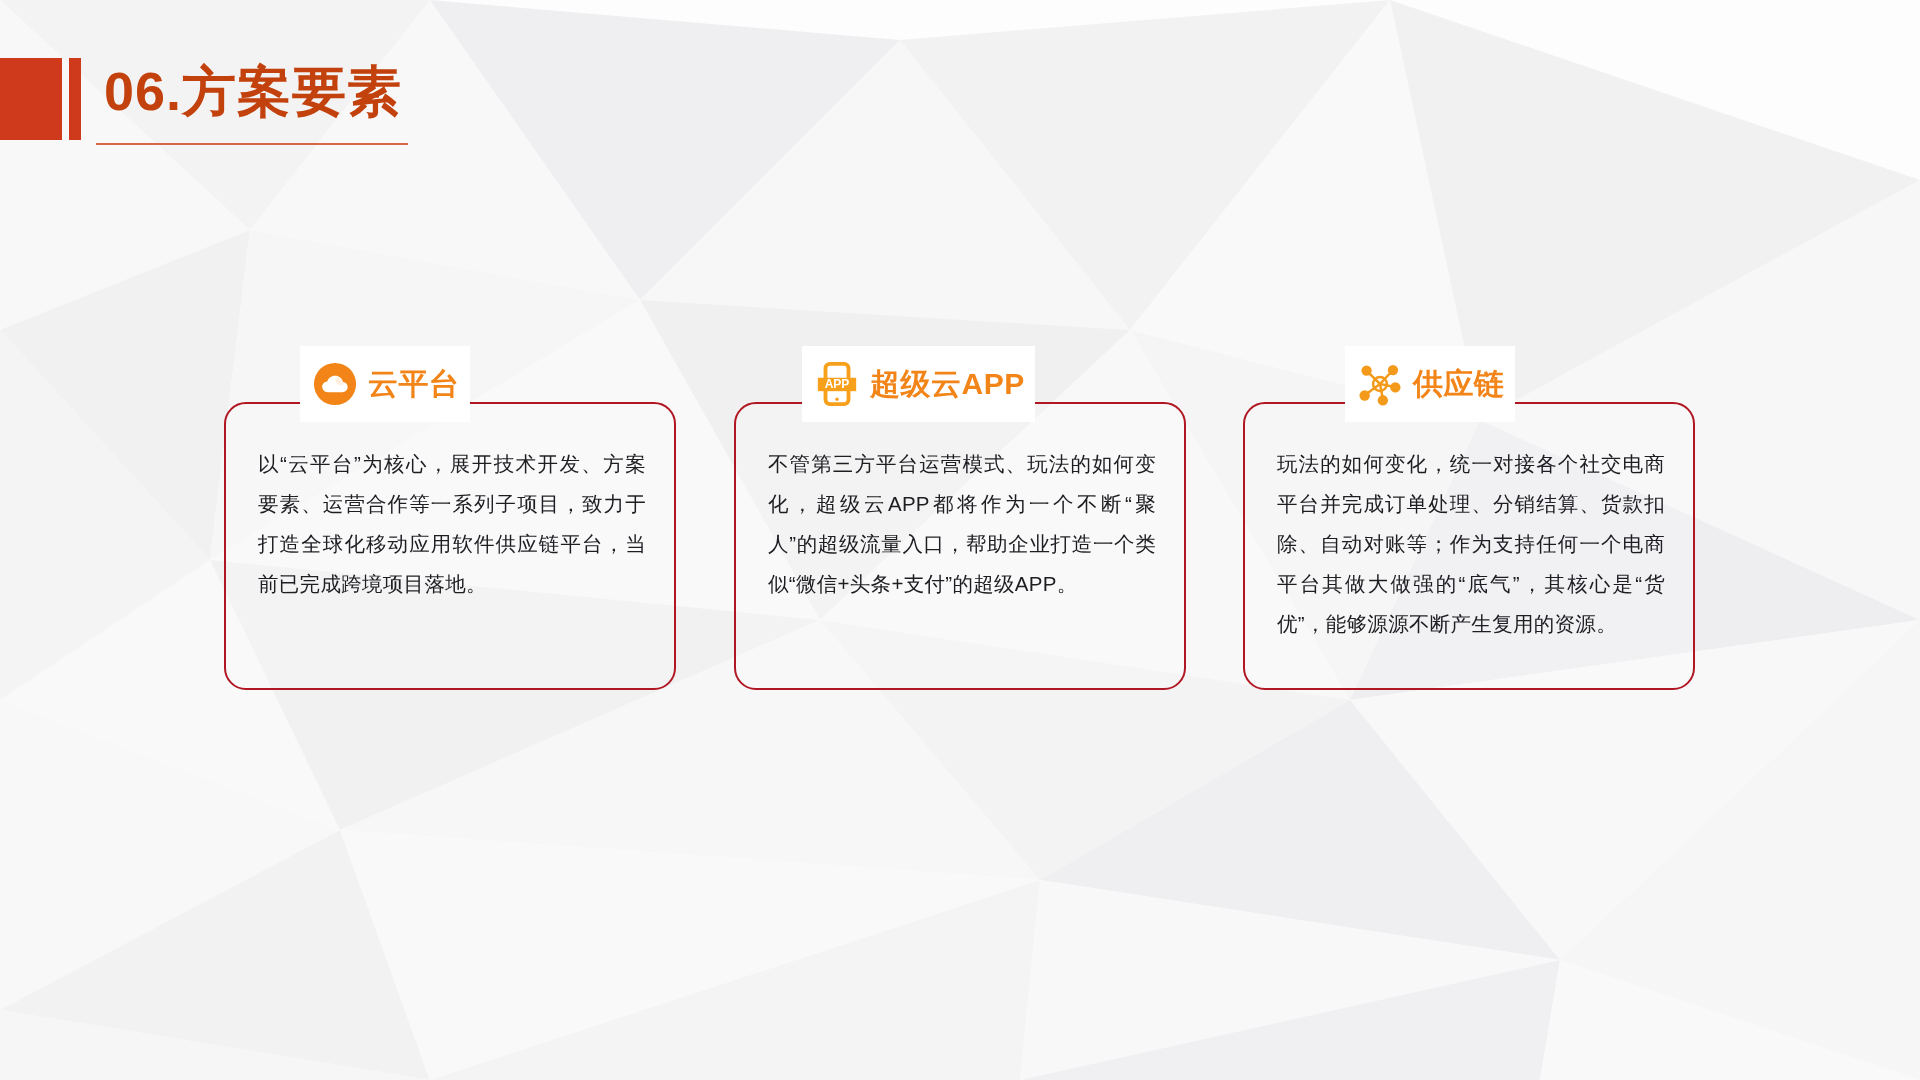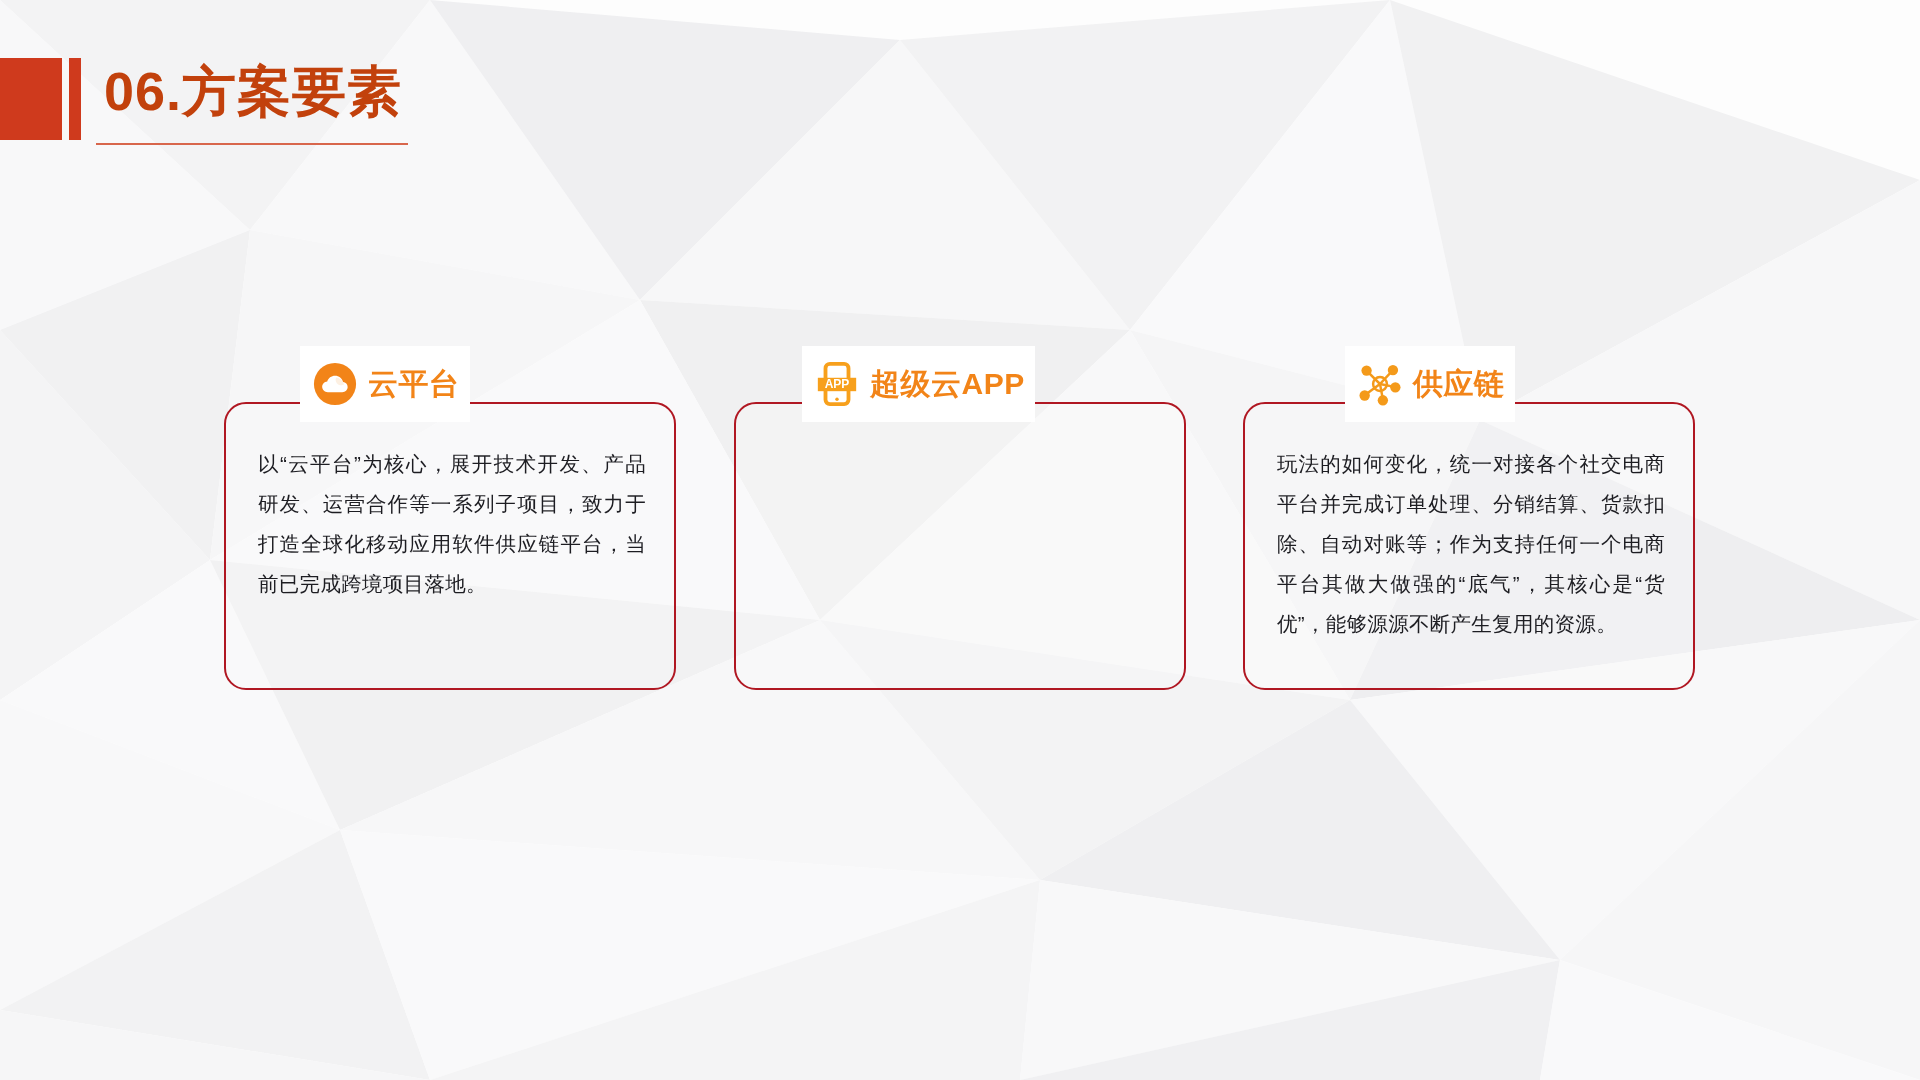--- a/index.html
+++ b/index.html
@@ -191,33 +191,34 @@
 
   <div class="card c1">
     <div class="card-badge">
       <svg class="badge-icon" viewBox="0 0 48 48">
         <circle cx="24" cy="24" r="22" fill="#f28418"></circle>
         <path d="M16.5 32.5c-3.3 0-5.9-2.5-5.9-5.6 0-2.9 2.3-5.3 5.3-5.6 1-3.4 4.3-5.9 8.1-5.9 4.1 0 7.6 2.8 8.4 6.6 2.7.3 4.8 2.5 4.8 5.1 0 2.9-2.5 5.4-5.6 5.4z" fill="#ffffff"></path>
         <path d="M25.2 17.2c-1.1 2.2-.6 4.8 1.2 6.5 1.9 1.8 4.8 2.1 7 .9-.9-4-4.2-7-8.2-7.4z" fill="#fbe3cb" opacity=".55"></path>
       </svg>
       <span class="badge-label">云平台</span>
     </div>
-    <div class="card-body">以“云平台”为核心，展开技术开发、产品研发、运营合作等一系列子项目，致力于打造全球化移动应用软件供应链平台，当前已完成跨境项目落地。</div>
+    <div class="card-body">以“云平台”为核心，展开技术开发、方案要素、运营合作等一系列子项目，致力于打造全球化移动应用软件供应链平台，当前已完成跨境项目落地。</div>
   </div>
 
   <div class="card c2">
     <div class="card-badge">
       <svg class="badge-icon" viewBox="0 0 48 48">
         <rect x="12" y="3" width="24" height="42" rx="4.5" ry="4.5" fill="none" stroke="#f7a01c" stroke-width="4"></rect>
         <circle cx="24" cy="40" r="1.8" fill="#f7a01c"></circle>
         <rect x="4" y="17.5" width="40" height="14" fill="#f7a01c"></rect>
         <text x="24" y="28.6" font-family="'Liberation Sans',sans-serif" font-size="12.5" font-weight="700" fill="#ffffff" text-anchor="middle">APP</text>
       </svg>
       <span class="badge-label">超级云APP</span>
     </div>
+    <div class="card-body">不管第三方平台运营模式、玩法的如何变化，超级云APP都将作为一个不断“聚人”的超级流量入口，帮助企业打造一个类似“微信+头条+支付”的超级APP。</div>
   </div>
 
   <div class="card c3">
     <div class="card-badge">
       <svg class="badge-icon" viewBox="0 0 48 48">
         <g stroke="#f49a1a" stroke-width="2.6">
           <line x1="24" y1="24" x2="11" y2="11"></line>
           <line x1="24" y1="24" x2="37" y2="10"></line>
           <line x1="24" y1="24" x2="39" y2="27"></line>
           <line x1="24" y1="24" x2="27" y2="40"></line>

